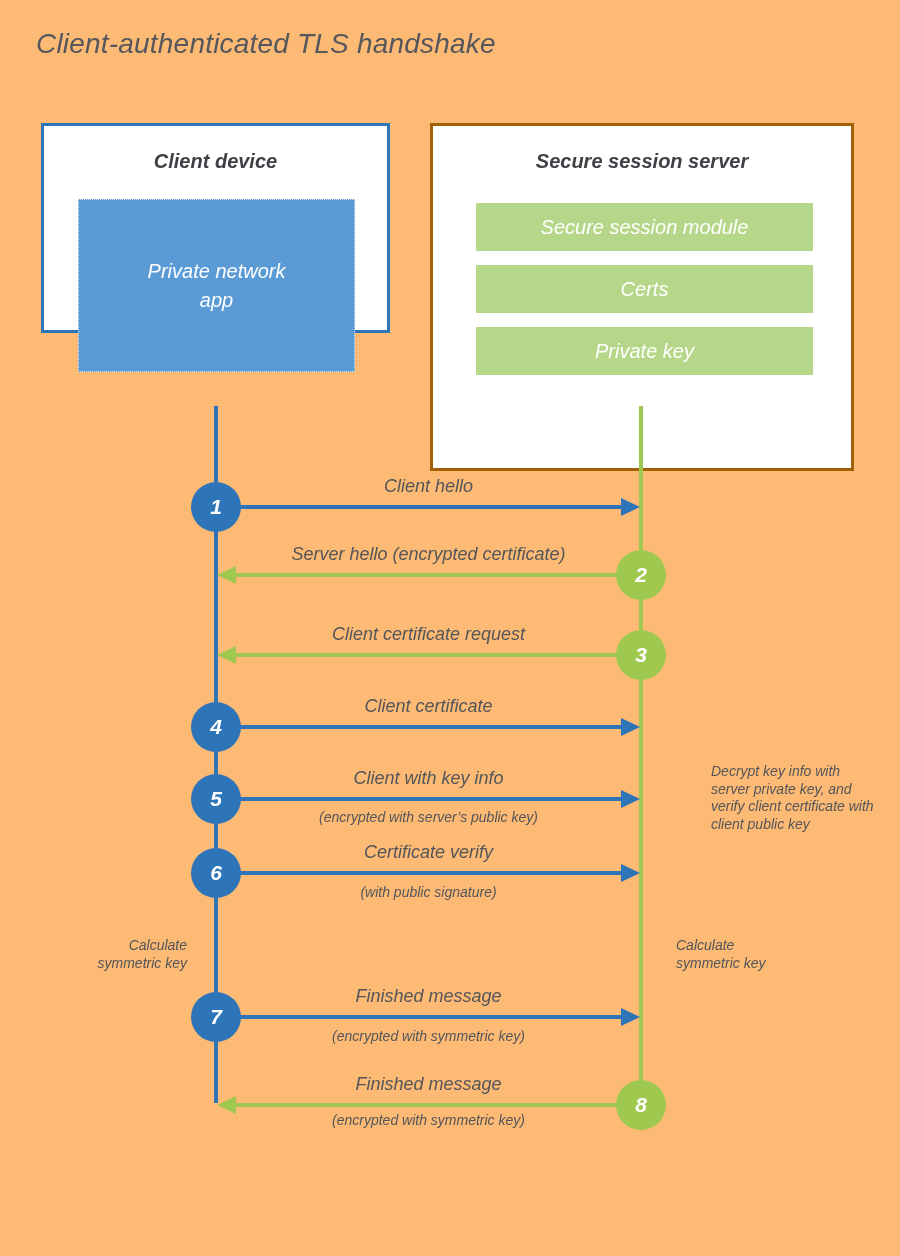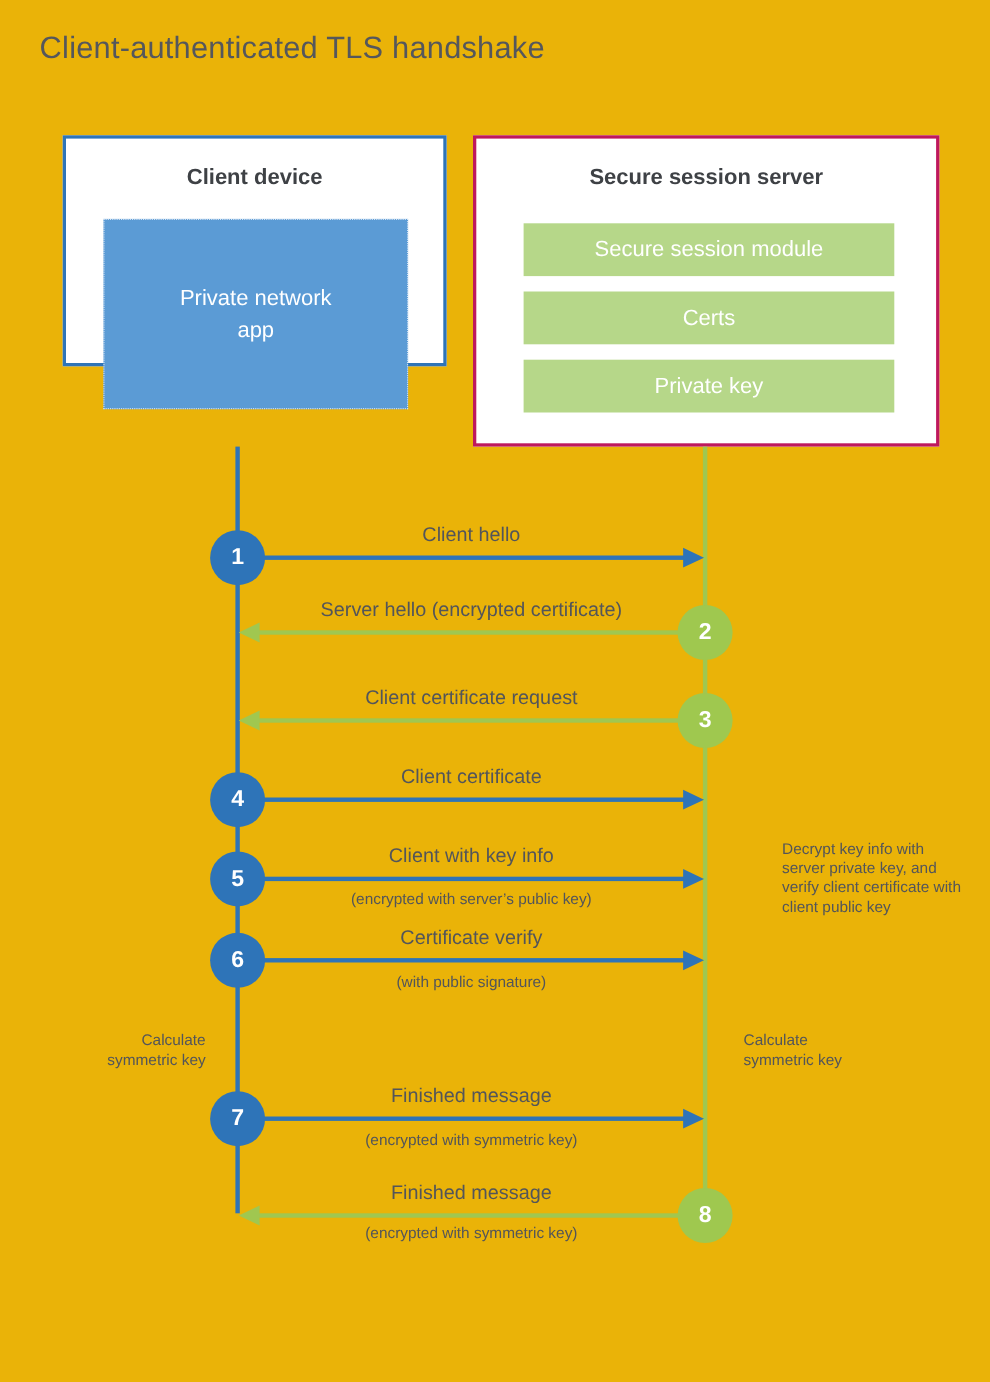--- a/index.html
+++ b/index.html
@@ -1,24 +1,24 @@
 <!DOCTYPE html>
 <html><head>
 <meta charset="utf-8">
 <style>
   html,body{margin:0;padding:0;background:#ffffff;}
   body{font-family:"Liberation Sans","DejaVu Sans",sans-serif;}
-  .stage{position:relative;width:900px;height:1256px;background:#eab308;overflow:hidden;}
+  .stage{position:relative;width:900px;height:1256px;background:#fdba74;overflow:hidden;font-style:italic;}
 
   .title{position:absolute;left:36px;top:28px;font-size:28px;font-weight:400;color:#55575c;letter-spacing:.2px;}
 
   
   .actor{position:absolute;background:#fff;box-sizing:border-box;}
-  .actor.client{left:57px;top:123px;width:349px;height:210px;border:3px solid #2e74b8;}
-  .actor.server{left:430px;top:123px;width:424px;height:283px;border:3px solid #be185d;}
+  .actor.client{left:41px;top:123px;width:349px;height:210px;border:3px solid #2e74b8;}
+  .actor.server{left:430px;top:123px;width:424px;height:348px;border:3px solid #a16207;}
   .actor-title{position:absolute;left:0;right:0;top:24px;text-align:center;font-size:20px;font-weight:700;color:#3e4145;}
 
   .client-app{position:absolute;left:34px;top:73px;width:277px;height:173px;background:#5b9bd5;
     border:1px dotted #d9e6f4;box-sizing:border-box;display:flex;align-items:center;justify-content:center;
     color:#fff;font-size:20px;line-height:29px;text-align:center;white-space:pre-line;}
 
   .server-bar{position:absolute;left:43px;width:337px;height:48px;background:#b6d789;color:#fff;
     font-size:20px;display:flex;align-items:center;justify-content:center;}
   .server-bar.b0{top:77px;}
   .server-bar.b1{top:139px;}

